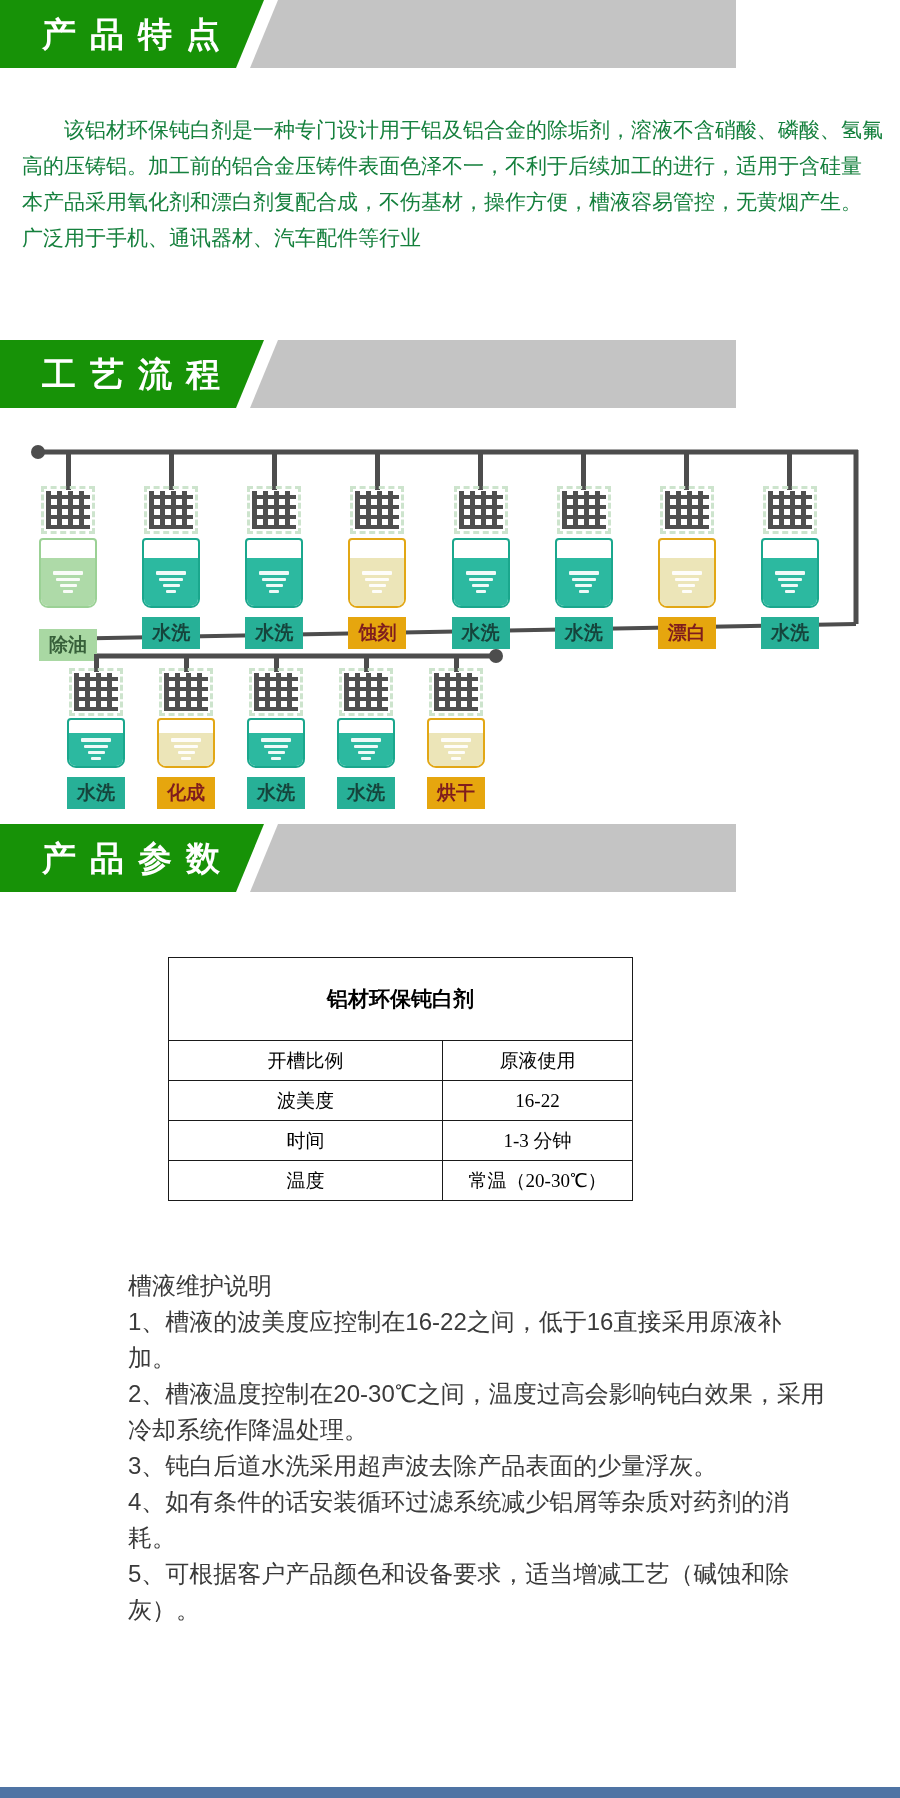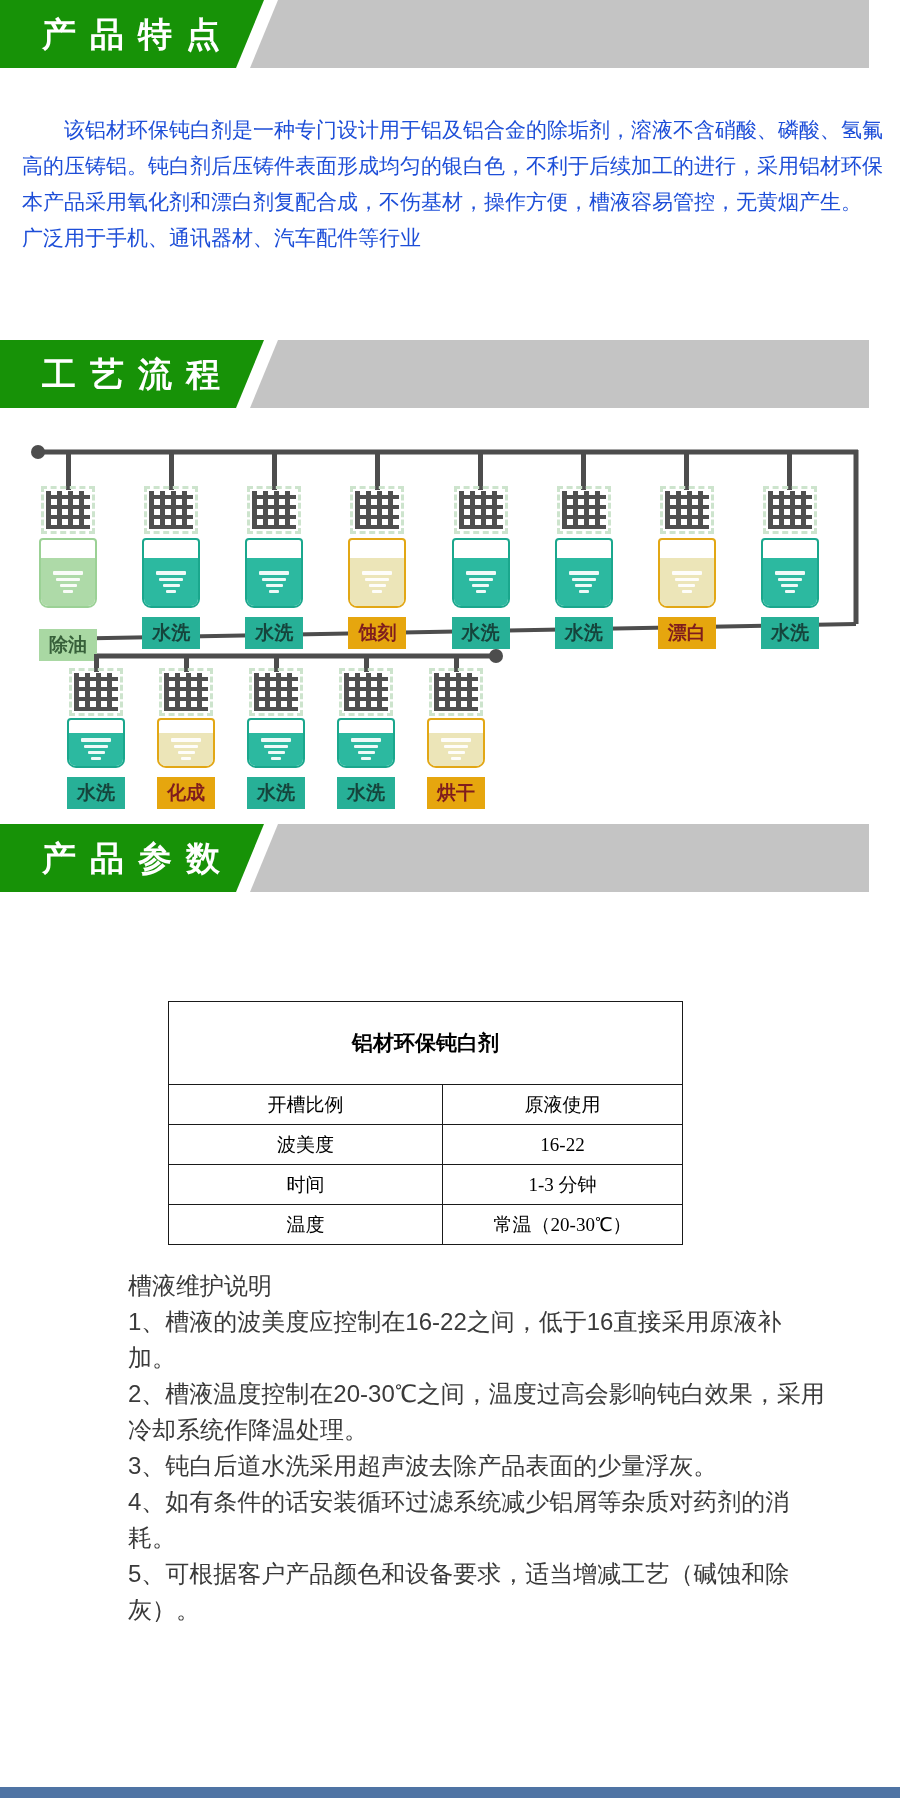--- a/index.html
+++ b/index.html
@@ -1,34 +1,34 @@
 <!DOCTYPE html>
 <html><head>
 <meta charset="utf-8">
 <style>
   html,body{margin:0;padding:0;}
   body{
     width:900px;height:1798px;position:relative;background:#ffffff;
     font-family:"Liberation Sans",sans-serif;overflow:hidden;
   }
   
-  .banner{position:absolute;left:0;width:869px;height:68px;}
+  .banner{position:absolute;left:0;width:736px;height:68px;}
   .banner .gray{position:absolute;left:250px;right:0;top:0;bottom:0;background:#c4c4c4;
     clip-path:polygon(28px 0,100% 0,100% 100%,0 100%);}
   .banner .green{position:absolute;left:0;top:0;width:264px;height:68px;background:#179207;
     clip-path:polygon(0 0,100% 0,calc(100% - 28px) 100%,0 100%);}
   .banner .txt{position:absolute;left:42px;top:0;height:68px;line-height:68px;color:#ffffff;
     font-size:34px;font-weight:bold;letter-spacing:14px;white-space:nowrap;}
   #banner-features{top:0;}
   #banner-process{top:340px;}
   #banner-params{top:824px;}
 
   
   .intro{position:absolute;top:112px;left:22px;width:866px;font-size:21px;line-height:36px;
-    color:#1d4ed8;}
+    color:#15803d;}
   .intro div{white-space:nowrap;}
 
   
   .flow{position:absolute;top:408px;left:0;width:900px;height:412px;}
   .flow svg{position:absolute;left:0;top:0;}
   .flow-row{position:absolute;display:flex;justify-content:space-between;}
   #flow-row-1{left:36px;top:42px;width:786px;}
   #flow-row-2{left:64px;top:246px;width:424px;}
   .station{width:64px;display:flex;flex-direction:column;align-items:center;}
   .stem{width:5px;height:40px;background:#4d4d4d;}
@@ -53,21 +53,21 @@
     font-size:19px;font-weight:bold;color:#333;}
   
   .teal  .tank{border-color:#1aa78d;}  .teal  .liquid{background:#2cb9a0;}
   .teal  .lbl{background:#27b097;color:#15443c;}
   .green .tank{border-color:#9bd195;}  .green .liquid{background:#aedaa8;}
   .green .lbl{background:#a9d8a3;color:#37603a;margin-top:21px;}
   .gold  .tank{border-color:#e2a715;}  .gold  .liquid{background:#ece5b8;}
   .gold  .lbl{background:#e6a60e;color:#7f1d1d;}
 
   
-  .params-table{position:absolute;top:1001px;left:168px;width:515px;border-collapse:collapse;
+  .params-table{position:absolute;top:957px;left:168px;width:465px;border-collapse:collapse;
     font-family:"Liberation Serif",serif;color:#000;table-layout:fixed;}
   .params-table td{border:1px solid #1a1a1a;text-align:center;vertical-align:middle;}
   .params-table .title-cell{height:80px;font-size:21px;font-weight:bold;}
   .params-table .prow td{height:37px;font-size:19px;}
 
   
   .notes{position:absolute;top:1268px;left:128px;width:680px;font-size:24px;line-height:36px;
     color:#3a3a3a;}
   .notes div{white-space:nowrap;}
 
@@ -78,21 +78,21 @@
 <body>
 
 <div class="banner" id="banner-features">
   <div class="gray"></div>
   <div class="green"></div>
   <div class="txt">产品特点</div>
 </div>
 
 <div class="intro">
     <div>　　该铝材环保钝白剂是一种专门设计用于铝及铝合金的除垢剂，溶液不含硝酸、磷酸、氢氟</div>
-    <div>高的压铸铝。钝白剂后压铸件表面形成均匀的银白色，不利于后续加工的进行，采用铝材环保</div>
+    <div>高的压铸铝。加工前的铝合金压铸件表面色泽不一，不利于后续加工的进行，适用于含硅量</div>
     <div>本产品采用氧化剂和漂白剂复配合成，不伤基材，操作方便，槽液容易管控，无黄烟产生。</div>
     <div>广泛用于手机、通讯器材、汽车配件等行业</div>
   </div>
 
 <div class="banner" id="banner-process">
   <div class="gray"></div>
   <div class="green"></div>
   <div class="txt">工艺流程</div>
 </div>
 

